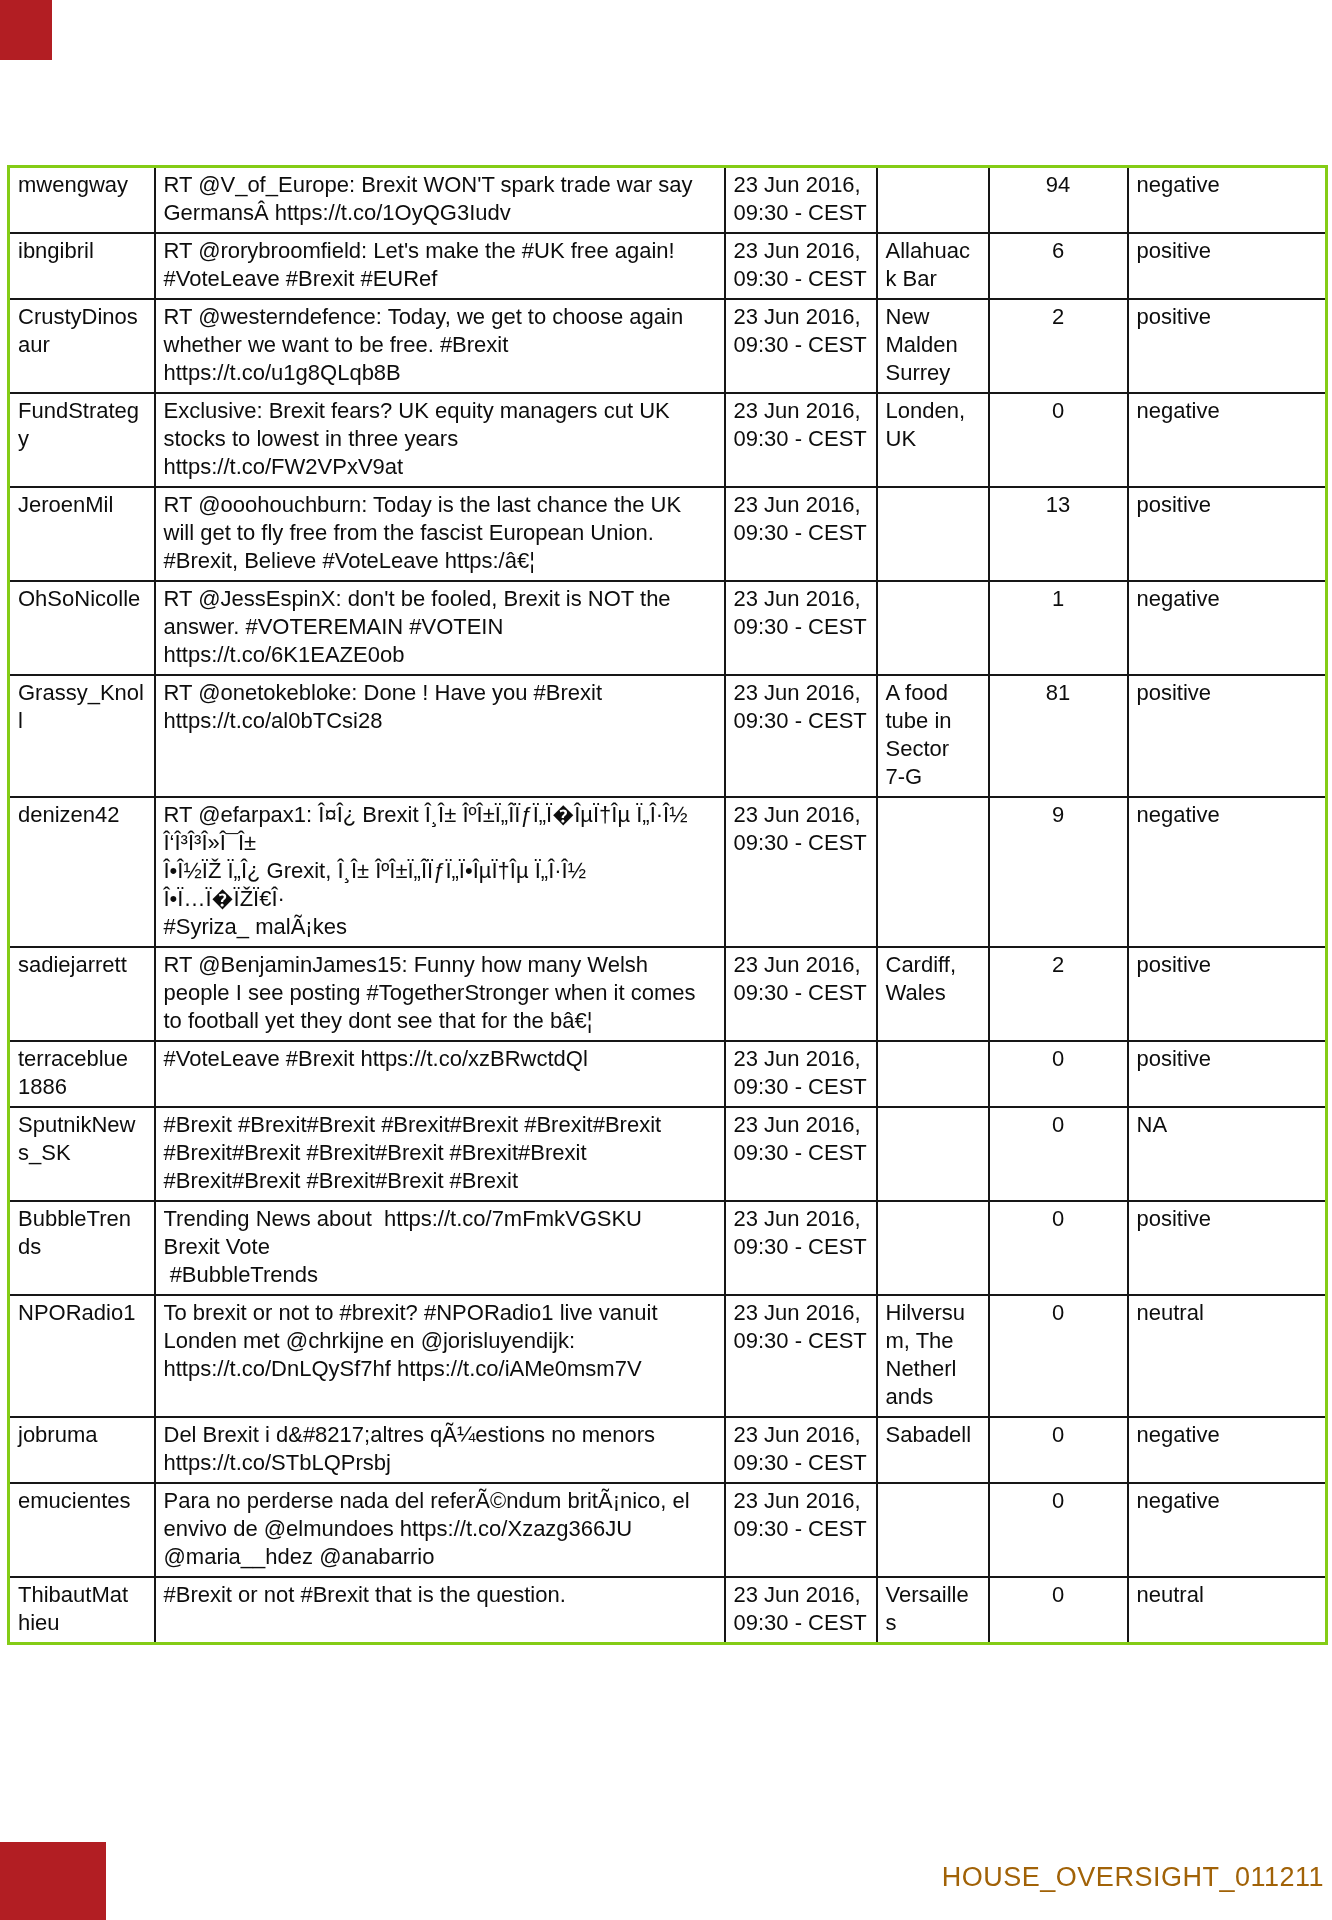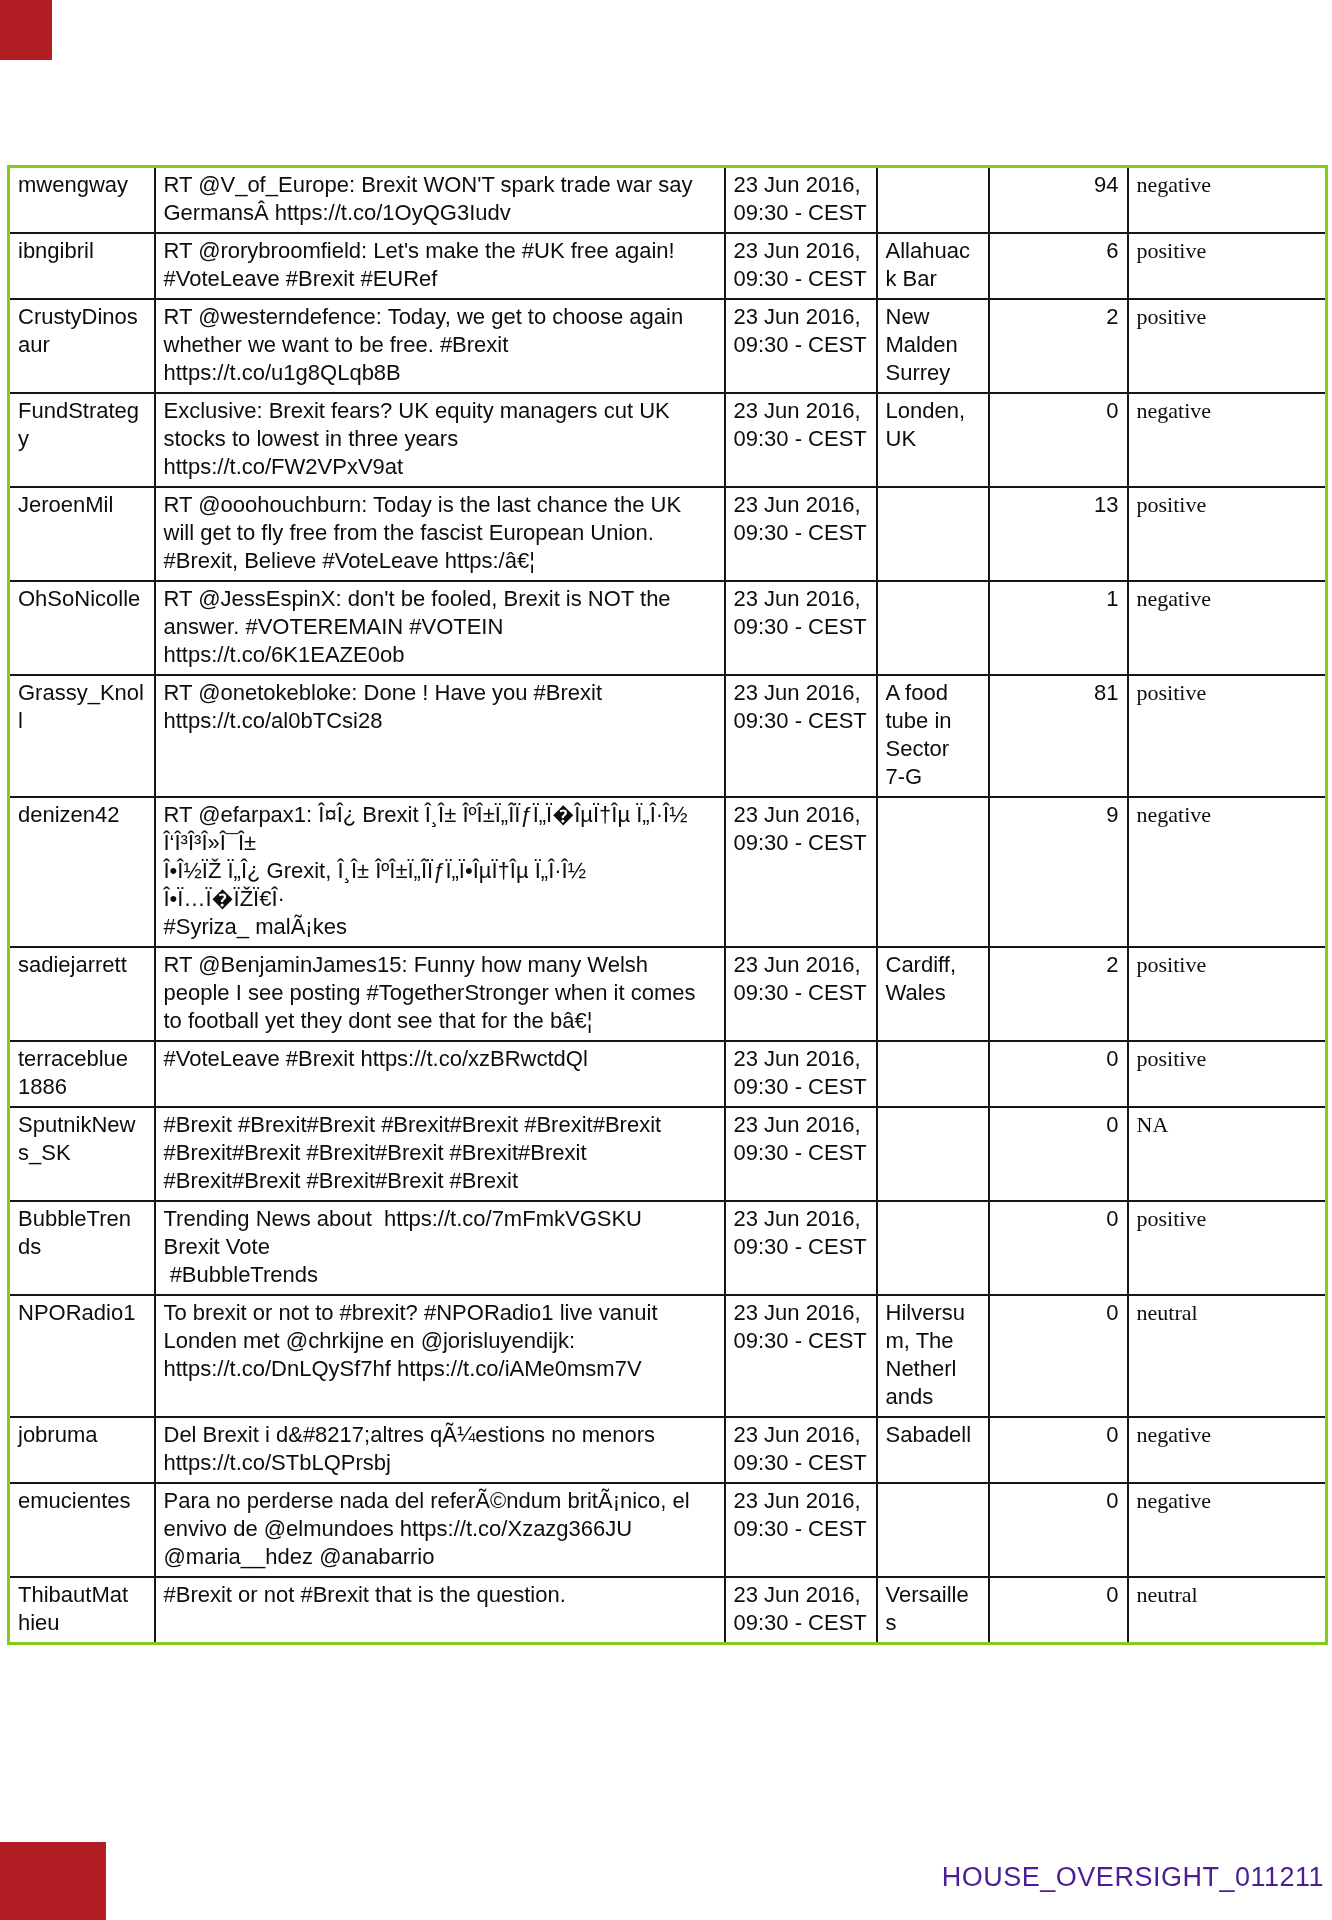--- a/index.html
+++ b/index.html
@@ -44,29 +44,29 @@
     font-size: 22px;
     line-height: 28px;
     padding: 3px 8px 5px 8px;
     white-space: pre-wrap;
     overflow: hidden;
     word-wrap: break-word;
   }
   td.cell-username { overflow-wrap: anywhere; }
   td.cell-tweet    { padding-left: 11px; }
   td.cell-location { overflow-wrap: anywhere; }
-  td.cell-count    { text-align: right; padding-right: 11px; }
-  td.cell-sentiment{ padding-left: 11px; font-family: Liberation Serif, serif; }
+  td.cell-count    { text-align: center; padding-right: 11px; }
+  td.cell-sentiment{ padding-left: 11px; }
   .footer-id {
     position: absolute;
     top: 1862px;
     right: 8px;
     font-size: 27px;
     letter-spacing: 0.5px;
-    color: #4c1d95;
+    color: #a16207;
   }
 </style>
 </head>
 <body>
 
 <div>
 
   <div class="redaction top-left" style="background: rgb(178, 30, 35);"></div>
 
   <div class="redaction bottom-left" style="background: rgb(178, 30, 35);"></div>

